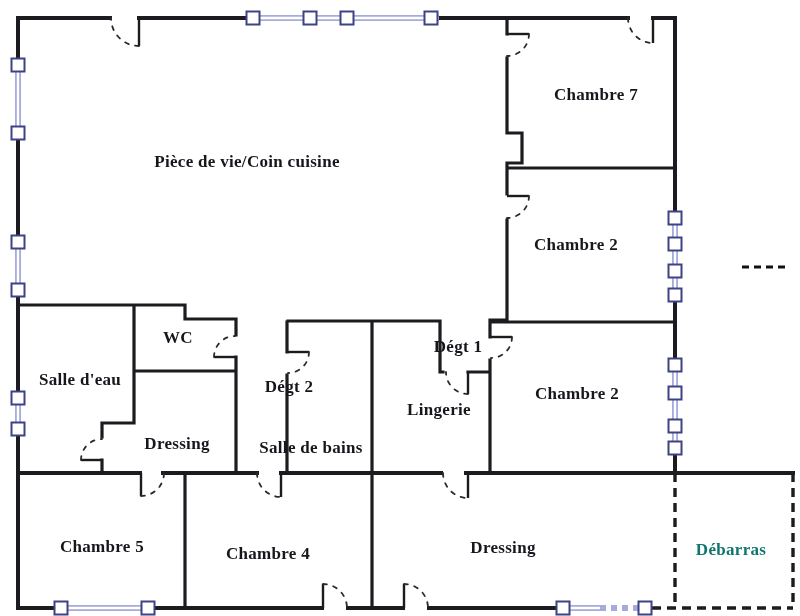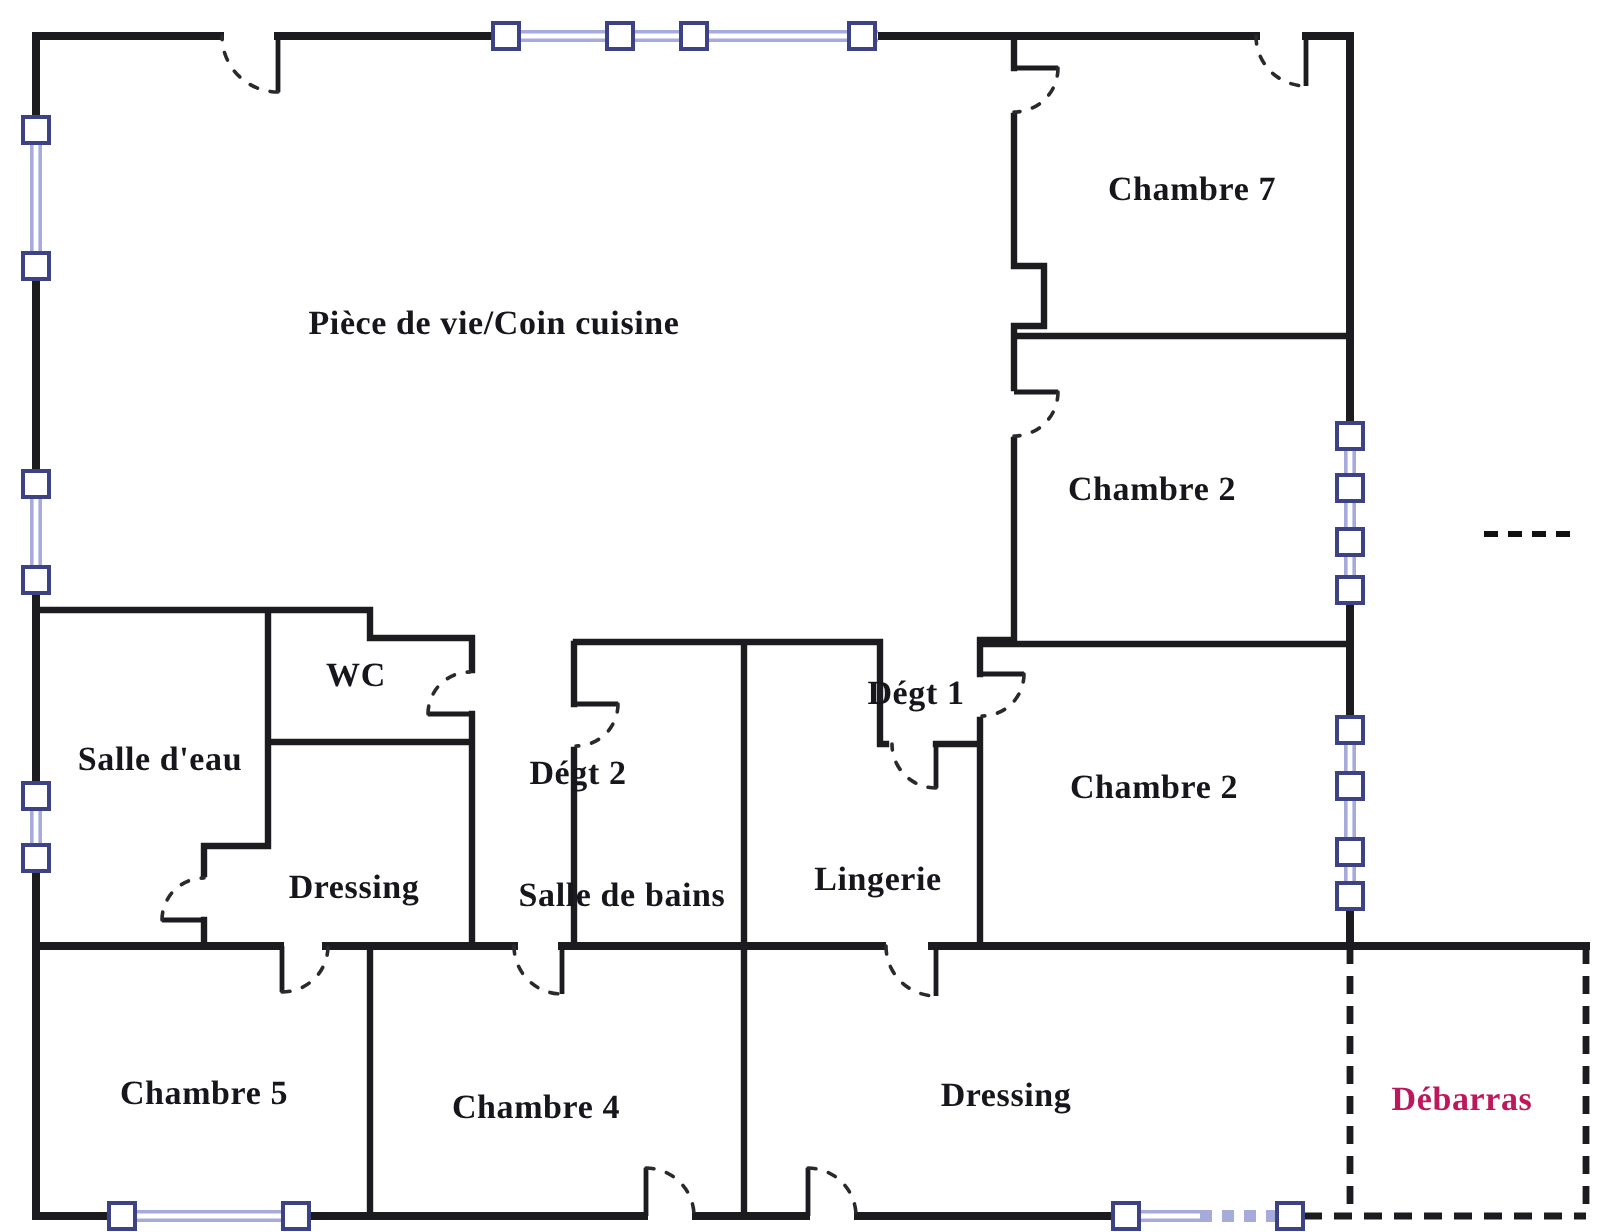--- a/index.html
+++ b/index.html
@@ -31,21 +31,21 @@
   .legend-dash{stroke:#111114;stroke-width:3;fill:none;stroke-dasharray:7 5;}
   .room-label{
     position:absolute;
     transform:translate(-50%,-50%);
     white-space:nowrap;
     font-size:17px;
     font-weight:700;
     color:var(--label_text);
     letter-spacing:.3px;
   }
-  .room-label.faded{color:#be185d;}
+  .room-label.faded{color:#0f766e;}
 </style>
 </head>
 <body>
 
 <div class="stage">
 
   <svg width="800" height="616" viewBox="0 0 800 616">
 
     <path class="wall" d="
       M18 18 H110  M139 18 H246  M439 18 H628  M653 18 H675
@@ -175,20 +175,20 @@
     <div class="room-label" style="left:247px;top:162px;">Pièce de vie/Coin cuisine</div>
     <div class="room-label" style="left:596px;top:95px;">Chambre 7</div>
     <div class="room-label" style="left:576px;top:245px;">Chambre 2</div>
     <div class="room-label" style="left:577px;top:394px;">Chambre 2</div>
     <div class="room-label" style="left:178px;top:338px;">WC</div>
     <div class="room-label" style="left:80px;top:380px;">Salle d'eau</div>
     <div class="room-label" style="left:257px;top:387px;margin-left:32px;">Dégt 2</div>
     <div class="room-label" style="left:458px;top:347px;">Dégt 1</div>
     <div class="room-label" style="left:177px;top:444px;">Dressing</div>
     <div class="room-label" style="left:311px;top:448px;">Salle de bains</div>
-    <div class="room-label" style="left:439px;top:440px;">Lingerie</div>
+    <div class="room-label" style="left:439px;top:410px;">Lingerie</div>
     <div class="room-label" style="left:102px;top:547px;">Chambre 5</div>
     <div class="room-label" style="left:268px;top:554px;">Chambre 4</div>
     <div class="room-label" style="left:503px;top:548px;">Dressing</div>
     <div class="room-label faded" style="left:731px;top:550px;">Débarras</div>
   </div>
 
 </div>
 
 </body></html>

